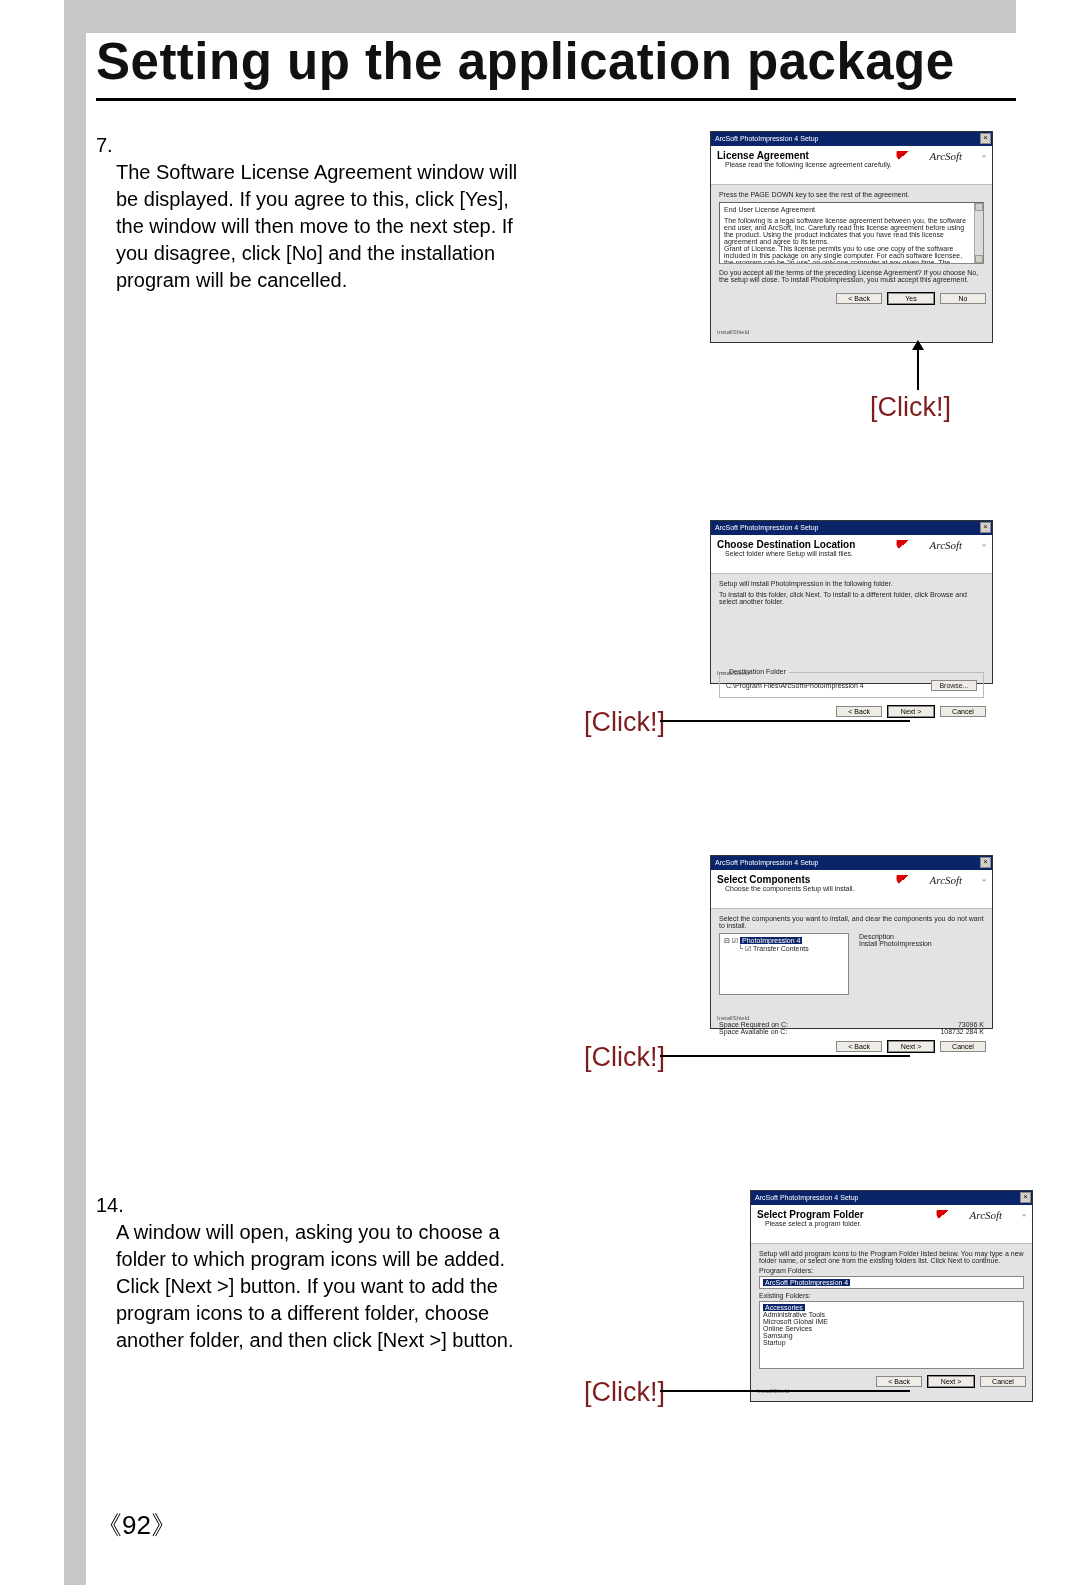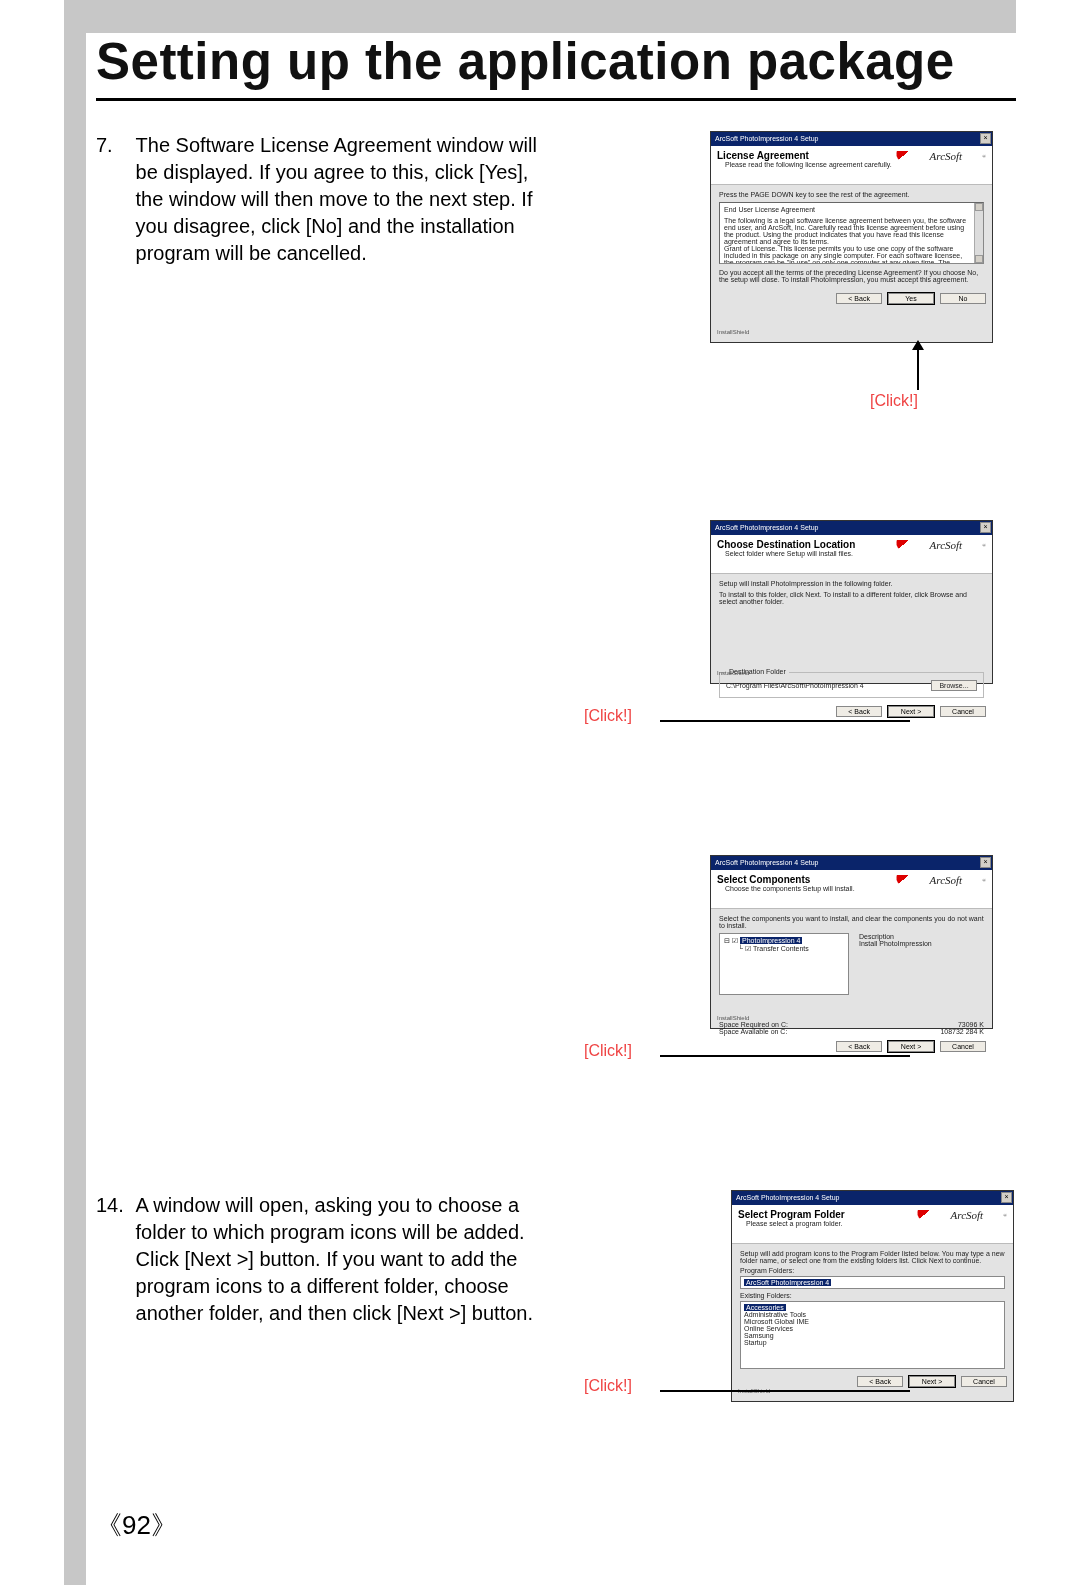--- a/index.html
+++ b/index.html
@@ -59,25 +59,26 @@
   }
   .step .num {
     display: inline-block;
     width: 34px;
     vertical-align: top;
   }
   .step .body {
     display: inline-block;
     width: 420px;
     vertical-align: top;
+    margin-left: 20px;
   }
   .click-label {
     position: absolute;
-    font-size: 16px;
-    color: #ef4444;
+    font-size: 27px;
+    color: #7f1d1d;
   }
   .click-leader {
     position: absolute;
     height: 2px;
     background: #000;
   }
   .arrow-shaft {
     position: absolute;
     width: 2px;
     background: #000;
@@ -402,21 +403,21 @@
     </div>
   </div>
   <div class="click-label" style="left:584px; top:1042px">[Click!]</div>
   <div class="click-leader" style="left:660px; top:1055px; width:250px"></div>
 
   <div class="step" style="top:1192px">
     <span class="num">14.</span>
     <span class="body">A window will open, asking you to choose a folder to which program icons will be added. Click [Next &gt;] button. If you want to add the program icons to a different folder, choose another folder, and then click [Next &gt;] button.</span>
   </div>
 
-  <div class="dialog" style="left:731px; top:1190px; height:212px">
+  <div class="dialog" style="left:750px; top:1190px; height:212px">
     <div class="dlg-title">
       <span>ArcSoft PhotoImpression 4 Setup</span>
       <span class="x">×</span>
     </div>
     <div class="dlg-strip">
       <div class="hdr-title">Select Program Folder</div>
       <div class="hdr-sub">Please select a program folder.</div>
       <div class="brand">
           <span>ArcSoft</span>
           <sup style="font-size:5px">®</sup>

